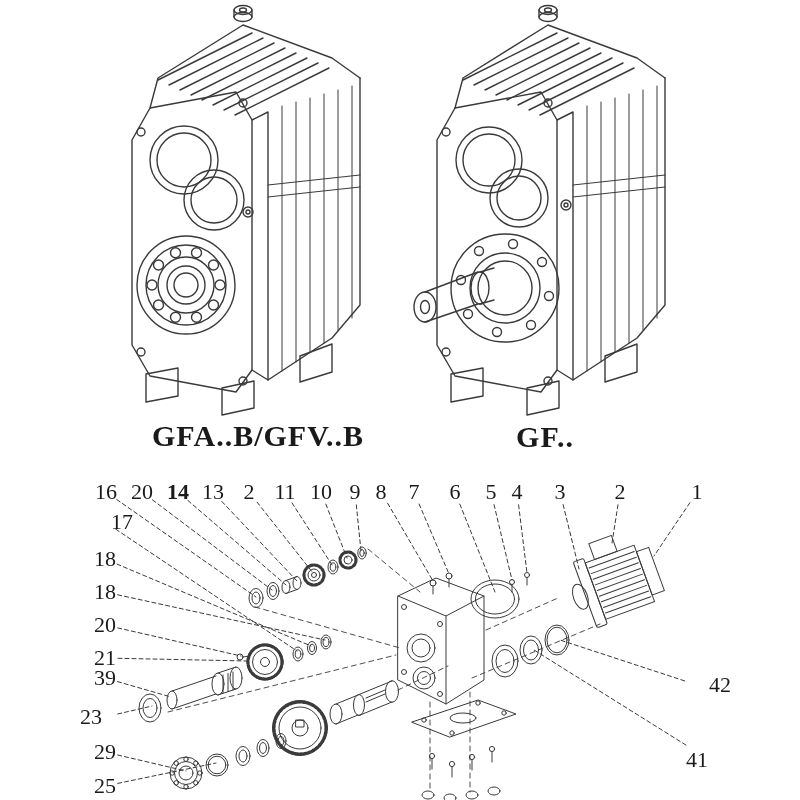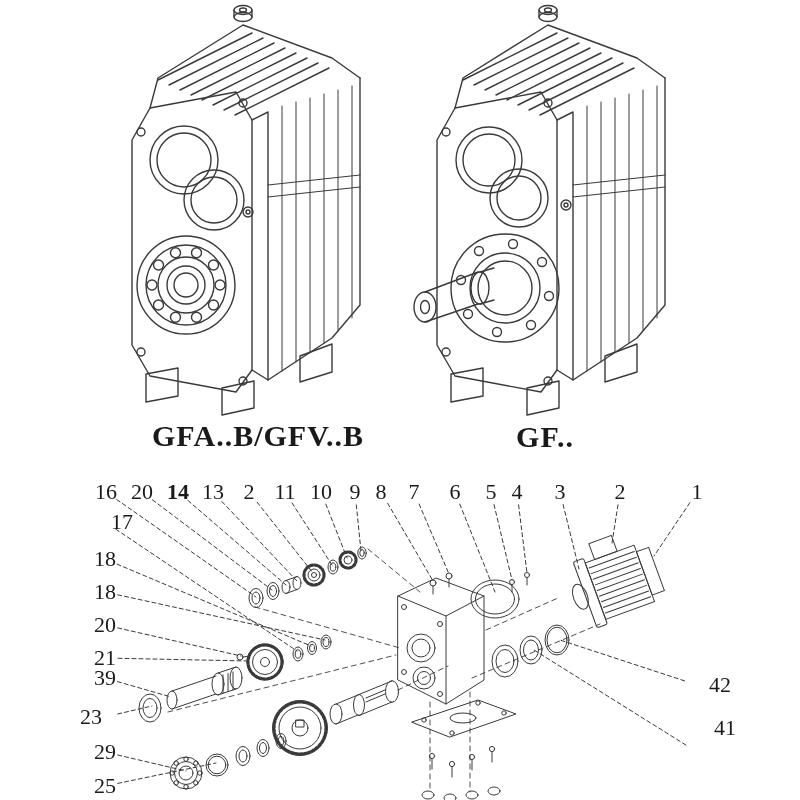--- a/index.html
+++ b/index.html
@@ -406,15 +406,15 @@
       <span class="callout" style="left: 122px; top: 522px; text-align: right;">17</span>
       <span class="callout" style="left: 105px; top: 559px;">18</span>
       <span class="callout" style="left: 105px; top: 592px;">18</span>
       <span class="callout" style="left: 105px; top: 625px;">20</span>
       <span class="callout" style="left: 105px; top: 658px;">21</span>
       <span class="callout" style="left: 105px; top: 678px;">39</span>
       <span class="callout" style="left: 91px; top: 717px;">23</span>
       <span class="callout" style="left: 105px; top: 752px;">29</span>
       <span class="callout" style="left: 105px; top: 786px;">25</span>
       <span class="callout" style="left: 697px; top: 685px; margin-left: 23px;">42</span>
-      <span class="callout" style="left: 697px; top: 728px; margin-left: 28px;">41</span>
+      <span class="callout" style="left: 697px; top: 760px;">41</span>
     </div>
 </div>
 
 </body></html>

